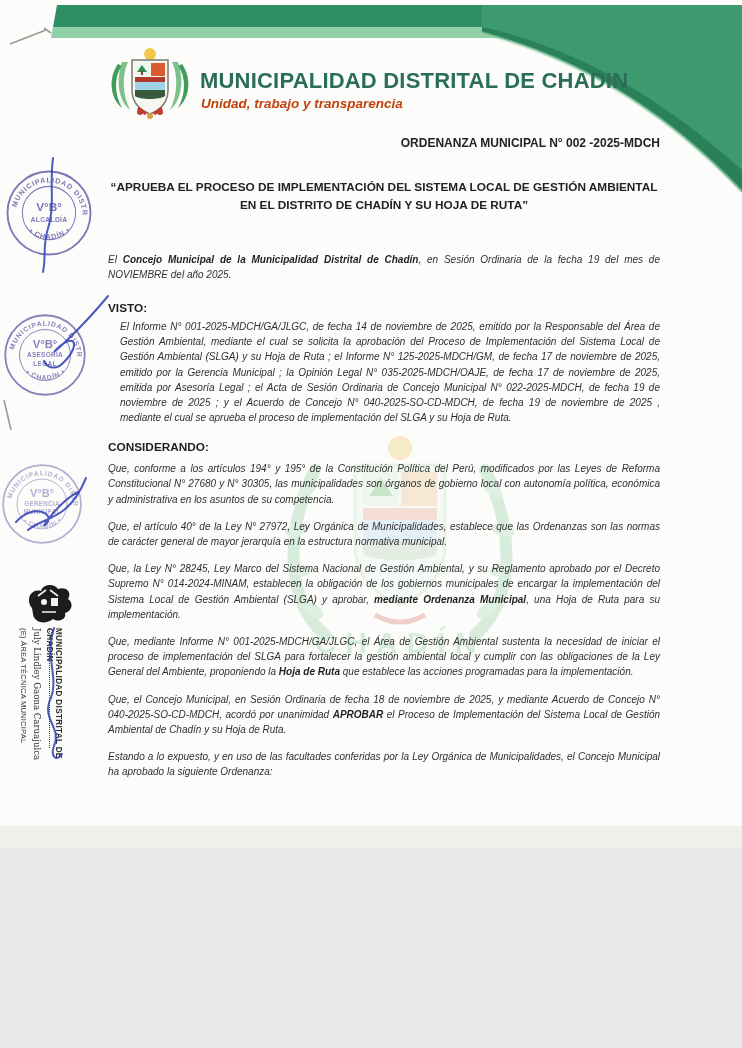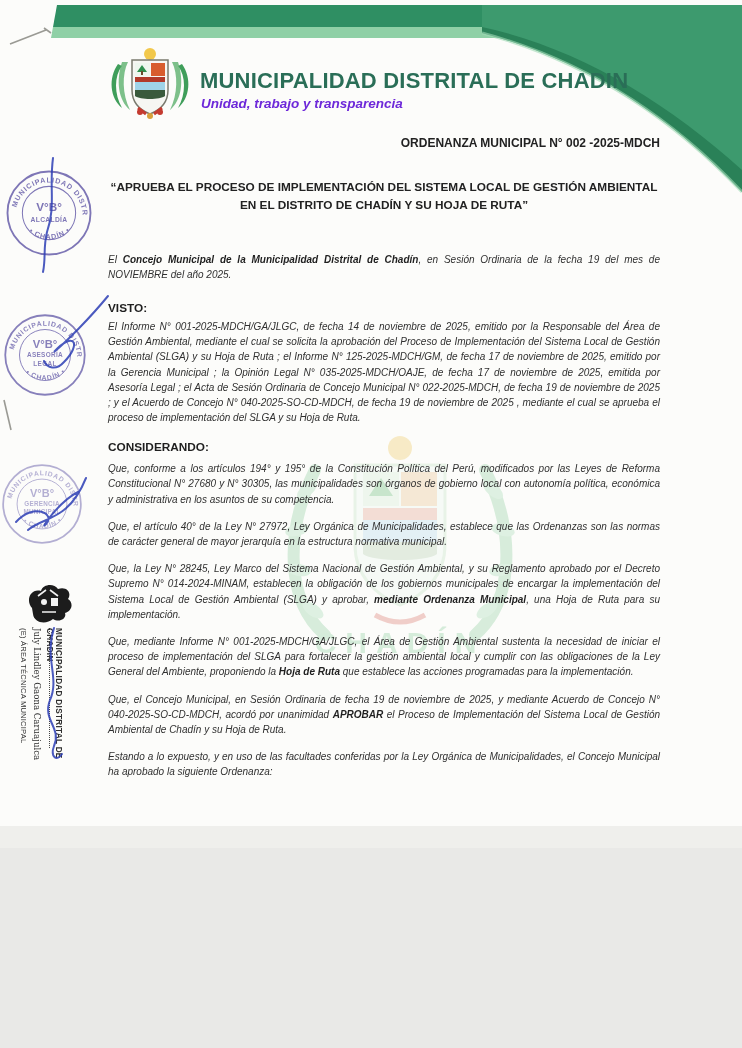--- a/index.html
+++ b/index.html
@@ -12,31 +12,31 @@
   
   .top-decor{position:absolute;top:0;left:0;width:742px;height:200px;pointer-events:none;}
   
   .logo{position:absolute;left:104px;top:46px;width:92px;height:78px;}
   .org-name{
     position:absolute;left:200px;top:68px;width:430px;
     font-size:22px;font-weight:bold;letter-spacing:.2px;color:#2a6e57;
   }
   .tagline{
     position:absolute;left:201px;top:96px;width:300px;
-    font-size:13.5px;font-weight:bold;font-style:italic;color:#6d28d9;
+    font-size:13.5px;font-weight:bold;font-style:italic;color:#c2410c;
   }
   
   .content{position:absolute;left:108px;top:130px;width:552px;z-index:2;}
   .doc-number{margin-top:6px;text-align:right;font-weight:bold;font-size:12px;color:#222;}
   .doc-title{margin:28px auto 0;max-width:548px;text-align:center;font-weight:bold;font-size:11.8px;line-height:1.55;color:#222;}
   .para{margin-top:12px;font-size:10px;line-height:1.52;text-align:justify;color:#303030;font-style:italic;}
   .para b{color:#1f1f1f;}
   .intro{margin-top:37px;}
   .section-label{margin-top:19px;font-weight:bold;font-size:11.8px;color:#1f1f1f;}
-  .visto-text{margin-top:4px;}
+  .visto-text{margin-top:4px;margin-left:12px;}
   .consider-label{margin-top:15px;}
   .c1{margin-top:7px;}
   
   .watermark{position:absolute;left:255px;top:420px;width:290px;height:280px;z-index:1;opacity:.55;pointer-events:none;}
   .wm-text{font-weight:bold;letter-spacing:9px;font-size:30px;fill:#b7e0c0;}
   
   .stamp{position:absolute;z-index:3;pointer-events:none;}
   .stamp-alcaldia{left:2px;top:166px;width:94px;height:94px;opacity:.78;}
   .stamp-asesoria{left:0px;top:310px;width:90px;height:90px;opacity:.72;}
   .stamp-gerencia{left:-2px;top:460px;width:88px;height:88px;opacity:.45;}
@@ -128,21 +128,21 @@
     <div class="doc-number">ORDENANZA MUNICIPAL N° 002 -2025-MDCH</div>
     <div class="doc-title">“APRUEBA EL PROCESO DE IMPLEMENTACIÓN DEL SISTEMA LOCAL DE GESTIÓN AMBIENTAL EN EL DISTRITO DE CHADÍN Y SU HOJA DE RUTA”</div>
     <p class="para intro"><span>El </span><b>Concejo Municipal de la Municipalidad Distrital de Chadín</b><span>, en Sesión Ordinaria de la fecha 19 del mes de NOVIEMBRE del año 2025.</span></p>
     <div class="section-label">VISTO:</div>
     <p class="para visto-text">El Informe N° 001-2025-MDCH/GA/JLGC, de fecha 14 de noviembre de 2025, emitido por la Responsable del Área de Gestión Ambiental, mediante el cual se solicita la aprobación del Proceso de Implementación del Sistema Local de Gestión Ambiental (SLGA) y su Hoja de Ruta ; el Informe N° 125-2025-MDCH/GM, de fecha 17 de noviembre de 2025, emitido por la Gerencia Municipal ; la Opinión Legal N° 035-2025-MDCH/OAJE, de fecha 17 de noviembre de 2025, emitida por Asesoría Legal ; el Acta de Sesión Ordinaria de Concejo Municipal N° 022-2025-MDCH, de fecha 19 de noviembre de 2025 ; y el Acuerdo de Concejo N° 040-2025-SO-CD-MDCH, de fecha 19 de noviembre de 2025 , mediante el cual se aprueba el proceso de implementación del SLGA y su Hoja de Ruta.</p>
     <div class="section-label consider-label">CONSIDERANDO:</div>
     <p class="para c1"><span>Que, conforme a los artículos 194° y 195° de la Constitución Política del Perú, modificados por las Leyes de Reforma Constitucional N° 27680 y N° 30305, las municipalidades son órganos de gobierno local con autonomía política, económica y administrativa en los asuntos de su competencia.</span></p>
     <p class="para"><span>Que, el artículo 40° de la Ley N° 27972, Ley Orgánica de Municipalidades, establece que las Ordenanzas son las normas de carácter general de mayor jerarquía en la estructura normativa municipal.</span></p>
     <p class="para"><span>Que, la Ley N° 28245, Ley Marco del Sistema Nacional de Gestión Ambiental, y su Reglamento aprobado por el Decreto Supremo N° 014-2024-MINAM, establecen la obligación de los gobiernos municipales de encargar la implementación del Sistema Local de Gestión Ambiental (SLGA) y aprobar, </span><b>mediante Ordenanza Municipal</b><span>, una Hoja de Ruta para su implementación.</span></p>
     <p class="para"><span>Que, mediante Informe N° 001-2025-MDCH/GA/JLGC, el Área de Gestión Ambiental sustenta la necesidad de iniciar el proceso de implementación del SLGA para fortalecer la gestión ambiental local y cumplir con las obligaciones de la Ley General del Ambiente, proponiendo la </span><b>Hoja de Ruta</b><span> que establece las acciones programadas para la implementación.</span></p>
-    <p class="para"><span>Que, el Concejo Municipal, en Sesión Ordinaria de fecha 19 de noviembre de 2025, y mediante Acuerdo de Concejo N° 040-2025-SO-CD-MDCH, acordó por unanimidad </span><b>APROBAR</b><span> el Proceso de Implementación del Sistema Local de Gestión Ambiental de Chadín y su Hoja de Ruta.</span></p>
+    <p class="para"><span>Que, el Concejo Municipal, en Sesión Ordinaria de fecha 18 de noviembre de 2025, y mediante Acuerdo de Concejo N° 040-2025-SO-CD-MDCH, acordó por unanimidad </span><b>APROBAR</b><span> el Proceso de Implementación del Sistema Local de Gestión Ambiental de Chadín y su Hoja de Ruta.</span></p>
     <p class="para"><span>Estando a lo expuesto, y en uso de las facultades conferidas por la Ley Orgánica de Municipalidades, el Concejo Municipal ha aprobado la siguiente Ordenanza:</span></p>
   </div>
 
   <svg class="stamp stamp-alcaldia" viewBox="0 0 120 120">
     <g stroke="#5b51a3" fill="none">
       <circle cx="60" cy="60" r="53" stroke-width="2.4"></circle>
       <circle cx="60" cy="60" r="34" stroke-width="1.3"></circle>
     </g>
     <defs>
       <path id="arcA1" d="M 17,64 A 43,43 0 1 1 103,64"></path>

